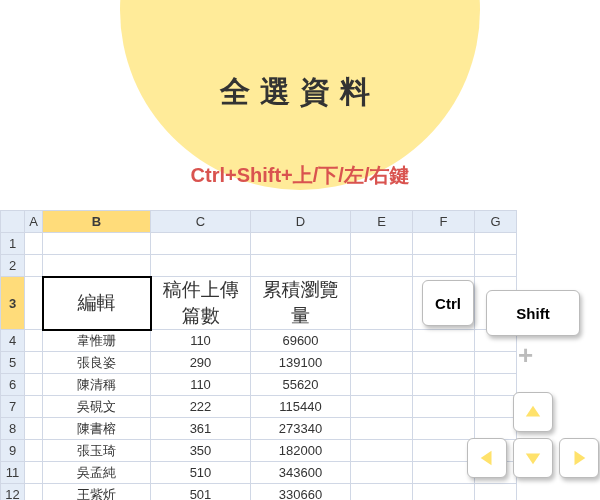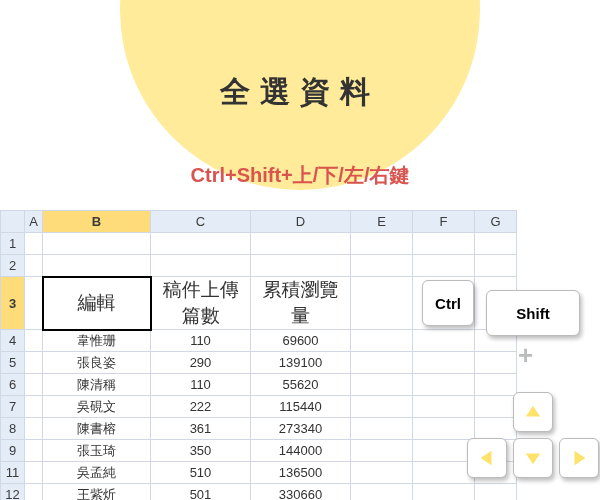--- a/index.html
+++ b/index.html
@@ -239,31 +239,31 @@
         <td>273340</td>
         <td></td>
         <td></td>
         <td></td>
       </tr>
   <tr>
         <td class="rowhdr">9</td>
         <td></td>
         <td class="data-cell">張玉琦</td>
         <td>350</td>
-        <td>144000</td>
+        <td>182000</td>
         <td></td>
         <td></td>
         <td></td>
       </tr>
   <tr>
         <td class="rowhdr">11</td>
         <td></td>
         <td class="data-cell">吳孟純</td>
         <td>510</td>
-        <td>136500</td>
+        <td>343600</td>
         <td></td>
         <td></td>
         <td></td>
       </tr>
   <tr>
         <td class="rowhdr">12</td>
         <td></td>
         <td class="data-cell">王紫炘</td>
         <td>501</td>
         <td>330660</td>

